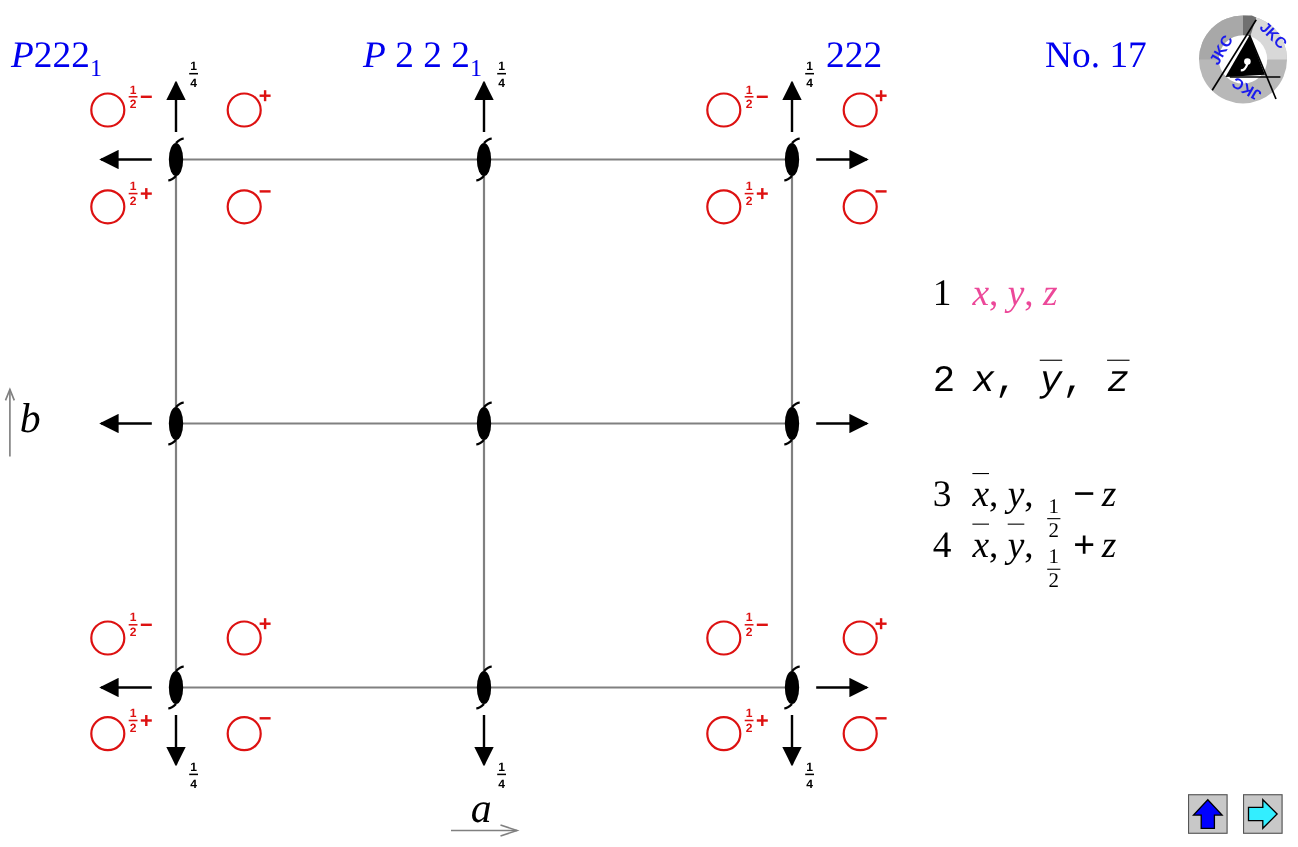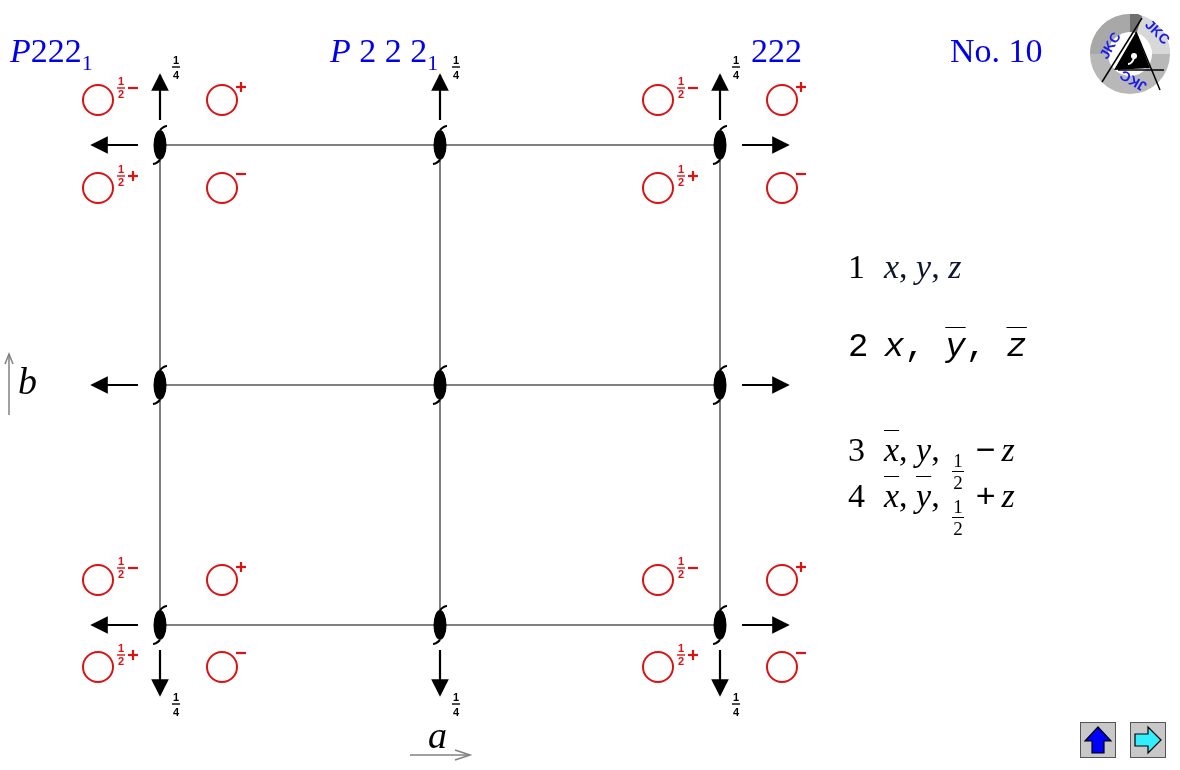--- a/index.html
+++ b/index.html
@@ -7,40 +7,40 @@
            font-family: "Liberation Serif", serif; }
     .abs { position: absolute; }
     .hdr { color: #0000ee; font-family: "Liberation Serif", serif; font-size: 34px; line-height: 1; white-space: nowrap; margin-top: 28px; }
     .hdr .it { font-style: italic; }
     .hdr sub { font-size: 22px; vertical-align: -8px; }
     #diagram { position: absolute; left: 0; top: 0; }
     .ops { position: absolute; left: 848px; font-size: 34px; color: #000; white-space: nowrap; line-height: 1; }
     .ops .num { display: inline-block; width: 36px; }
     .ops .it { font-style: italic; }
     .ops .bar { text-decoration: overline; text-decoration-thickness: 1px; }
-    .ops .blue { color: #0f172a; }
+    .ops .blue { color: #ec4899; }
     .frac { display: inline-flex; flex-direction: column; align-items: center; font-size: 19px; line-height: 1; vertical-align: -6px; margin: 0 6px 0 4px; }
     .frac .n { border-bottom: 1px solid #000; padding: 0 1px 1px; }
     .frac .d { padding-top: 1px; }
     .ops .op { font-family: "Liberation Sans", sans-serif; margin: 0 6px; }
     .nav-btn { position: absolute; width: 36px; height: 36px; background: #c8c8c8; border: 1px solid #555; box-sizing: border-box; cursor: pointer; }
     .logo { position: absolute; left: 1088px; top: 12px; width: 84px; height: 84px; }
     .axis-label { position: absolute; font-style: italic; font-size: 38px; color: #000; line-height: 1; }
   </style>
 </head>
 <body>
 
 <div class="abs hdr" style="left:10px; top:6px;">
   <span class="it">P</span><span>222</span><sub>1</sub>
 </div>
 <div class="abs hdr" style="left:330px; top:6px;">
   <span class="it">P</span><span style="white-space:pre;"> 2 2 2</span><sub>1</sub>
 </div>
 <div class="abs hdr" style="left:751px; top:6px;">222</div>
-<div class="abs hdr" style="left:950px; top:6px;">No. 10</div>
+<div class="abs hdr" style="left:950px; top:6px;">No. 17</div>
 
 <div class="logo">
   <svg width="84" height="84" viewBox="0 0 84 84">
     <circle cx="42" cy="42" r="40" fill="#b8b8b8"></circle>
     <path d="M42 2 A40 40 0 0 1 82 42 L42 42 Z" fill="#d8d8d8"></path>
     <path d="M42 2 A40 40 0 0 0 2 42 L42 42 Z" fill="#a8a8a8"></path>
     <path d="M42 2 L50 2 A40 40 0 0 1 54 4 L42 42 Z" fill="#707070"></path>
     <circle cx="42" cy="42" r="22" fill="#ffffff"></circle>
     <polygon points="26,58 48,20 62,56" fill="#000"></polygon>
     <polygon points="34,50 48,28 56,50" fill="#ffffff" opacity="0"></polygon>

